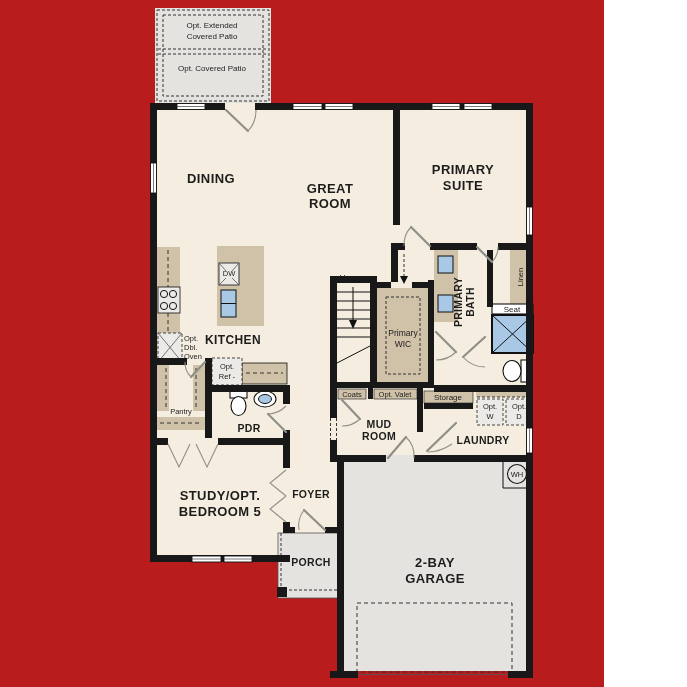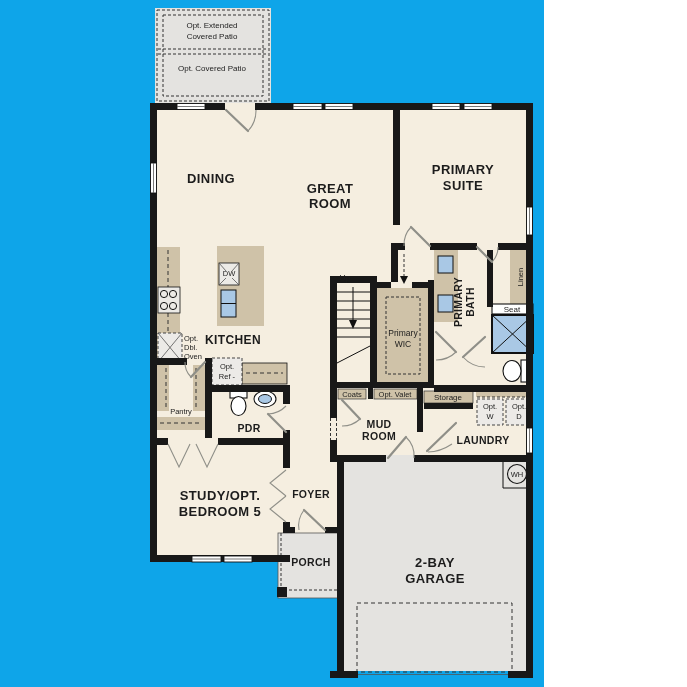--- a/index.html
+++ b/index.html
@@ -1,16 +1,16 @@
 <!DOCTYPE html>
 <html><head>
 <meta charset="utf-8">
 <style>
   html,body{margin:0;padding:0;background:#fff;}
-  .page{width:544px;height:687px;background:#0ea5e9;position:relative;overflow:hidden;}
+  .page{width:604px;height:687px;background:#b91c1c;position:relative;overflow:hidden;}
   svg{display:block;}
   
   .f{fill:#f5eee0}                 
   .g{fill:#e4e3e0}                 
   .t{fill:#cfc2a8}                 
   .w{fill:#181818}                 
   .ob{fill:#eceae7;stroke:#444;stroke-width:1;stroke-dasharray:3 2}
   .bl{fill:#a9c8e5;stroke:#111;stroke-width:1}
   .wn{fill:#ffffff;stroke:#111;stroke-width:0.9}
   .fx{fill:#ffffff;stroke:#111;stroke-width:1.1}

